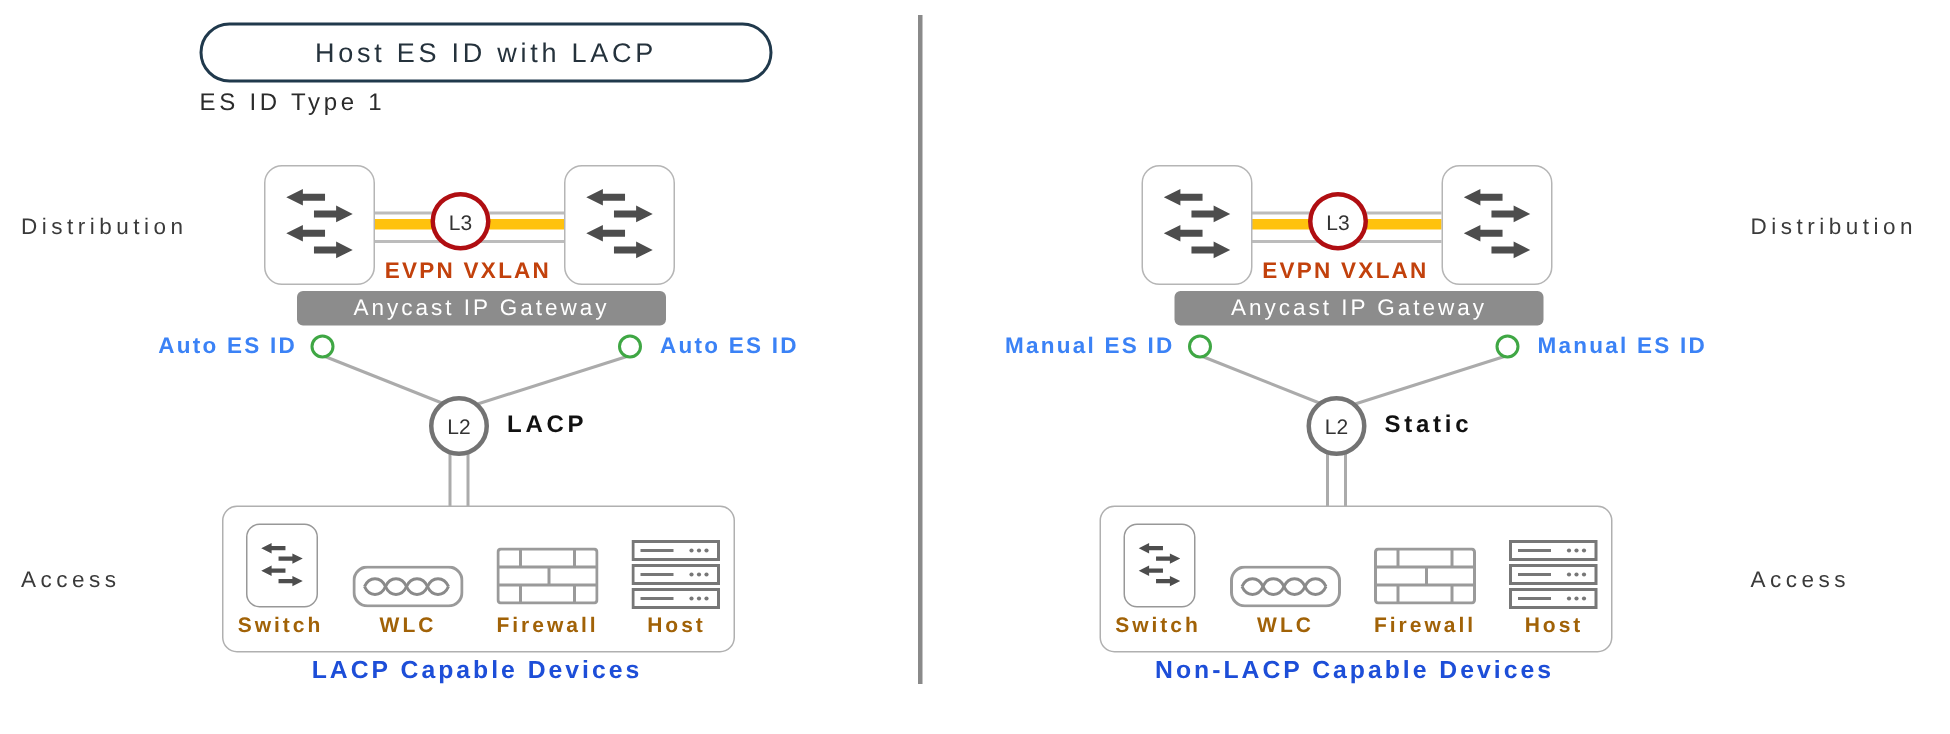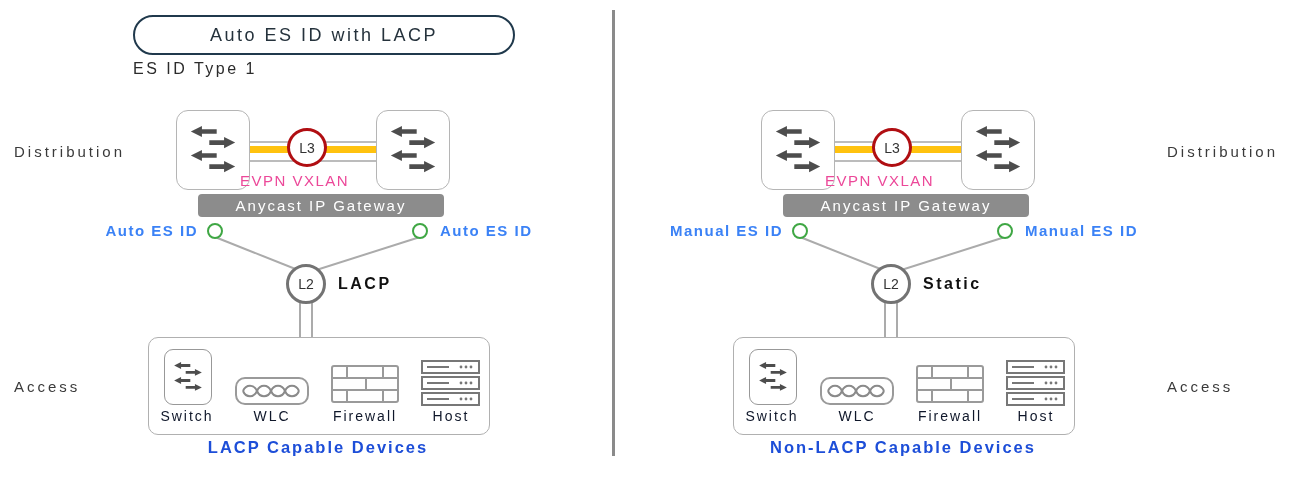--- a/index.html
+++ b/index.html
@@ -35,22 +35,22 @@
     position:absolute;height:17px;border-top:2px solid #bcbcbc;border-bottom:2px solid #bcbcbc;
     background:#fff;z-index:1;
   }
   .bundle .stripe{position:absolute;left:0;right:0;top:3px;height:7px;background:#FFC20E;}
   .l3-circle{
     position:absolute;width:34px;height:33px;background:#fff;border:3px solid #B00E12;
     border-radius:50%;display:flex;align-items:center;justify-content:center;
     font-size:14px;color:#333;z-index:4;font-weight:500;
   }
   .evpn-label{
-    position:absolute;text-align:left;font-size:15px;letter-spacing:1.5px;color:#ec4899;
-    font-weight:400;z-index:4;
+    position:absolute;text-align:center;font-size:15px;letter-spacing:1.5px;color:#c2410c;
+    font-weight:700;z-index:4;
   }
   .banner{
     position:absolute;height:23px;background:#8c8c8c;border-radius:4px;color:#fff;
     display:flex;align-items:center;justify-content:center;font-size:15px;
     letter-spacing:2px;font-weight:500;z-index:2;
   }
   .es-circle{
     position:absolute;width:12px;height:12px;background:#fff;border:2.5px solid #3FA744;
     border-radius:50%;z-index:4;
   }
@@ -63,22 +63,22 @@
     font-size:14px;color:#333;z-index:4;font-weight:500;
   }
   .mode-label{
     position:absolute;font-size:16px;font-weight:700;letter-spacing:2.5px;color:#111;
   }
   .access-box{
     position:absolute;width:340px;height:96px;background:#fff;border:1.5px solid #b0b0b0;
     border-radius:10px;z-index:3;
   }
   .dev-label{
-    position:absolute;font-size:14px;letter-spacing:2px;color:#0f172a;
-    text-align:center;font-weight:400;
+    position:absolute;font-size:14px;letter-spacing:2px;color:#a16207;
+    text-align:center;font-weight:700;
   }
   .caption{
     position:absolute;text-align:center;font-size:16.5px;font-weight:700;
     letter-spacing:2px;color:#1d4ed8;
   }
   .divider{position:absolute;width:2.5px;background:#8a8a8a;}
   svg.lines{position:absolute;left:0;top:0;z-index:0;}
 </style>
 </head>
 <body>
@@ -135,21 +135,21 @@
       <path d="M800 237 L888 272"></path>
         <path d="M1005 237 L895 272"></path>
       <path d="M885 300 V338"></path>
         <path d="M897 300 V338"></path>
     </g>
   </svg>
 
   <div class="divider" style="left:612px;top:10px;height:446px"></div>
 
   <div class="pill" style="left:133px;top:15px;width:378px">
-    <span>Auto ES ID with LACP</span>
+    <span>Host ES ID with LACP</span>
   </div>
   <div class="subtitle" style="left:133px;top:60px;width:378px">ES ID Type 1</div>
 
   <div class="tier-label" style="left:14px;top:143px">Distribution</div>
   <div class="tier-label" style="left:14px;top:378px">Access</div>
 
   <div class="switch-box" style="left:176px;top:110px">
     <svg width="48" height="52">
         <use href="#sym-arrows"></use>
       </svg>

